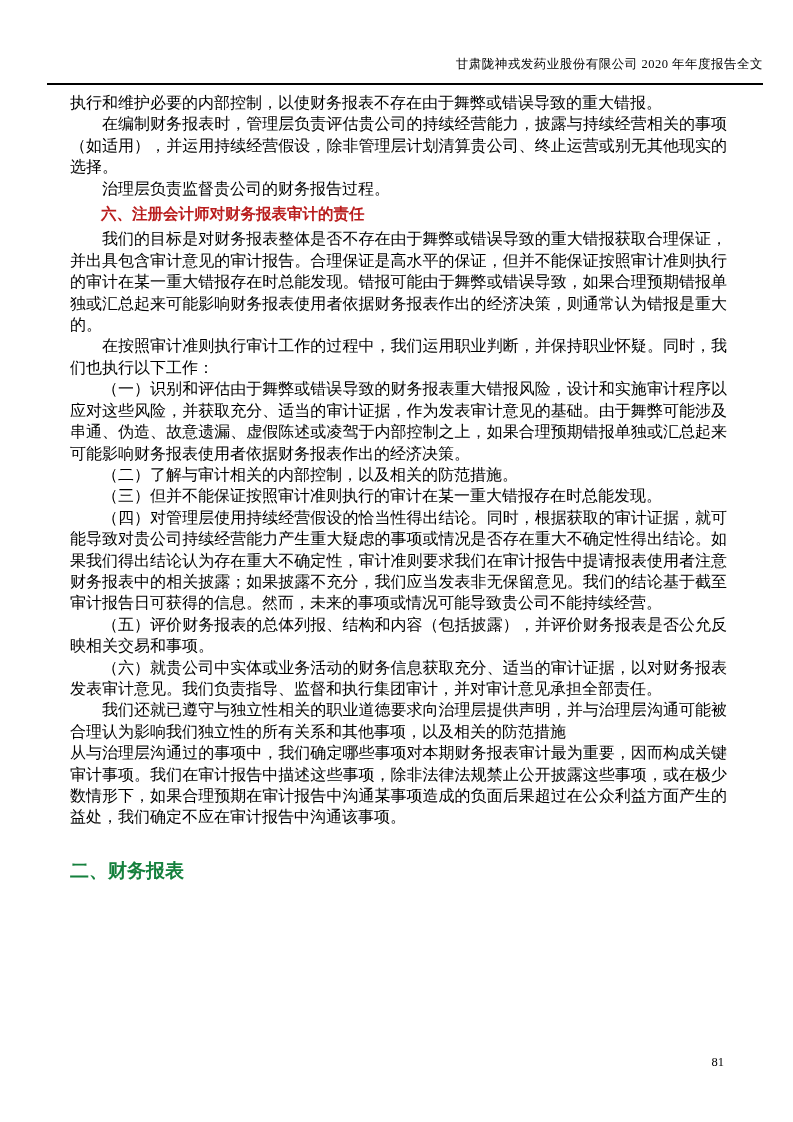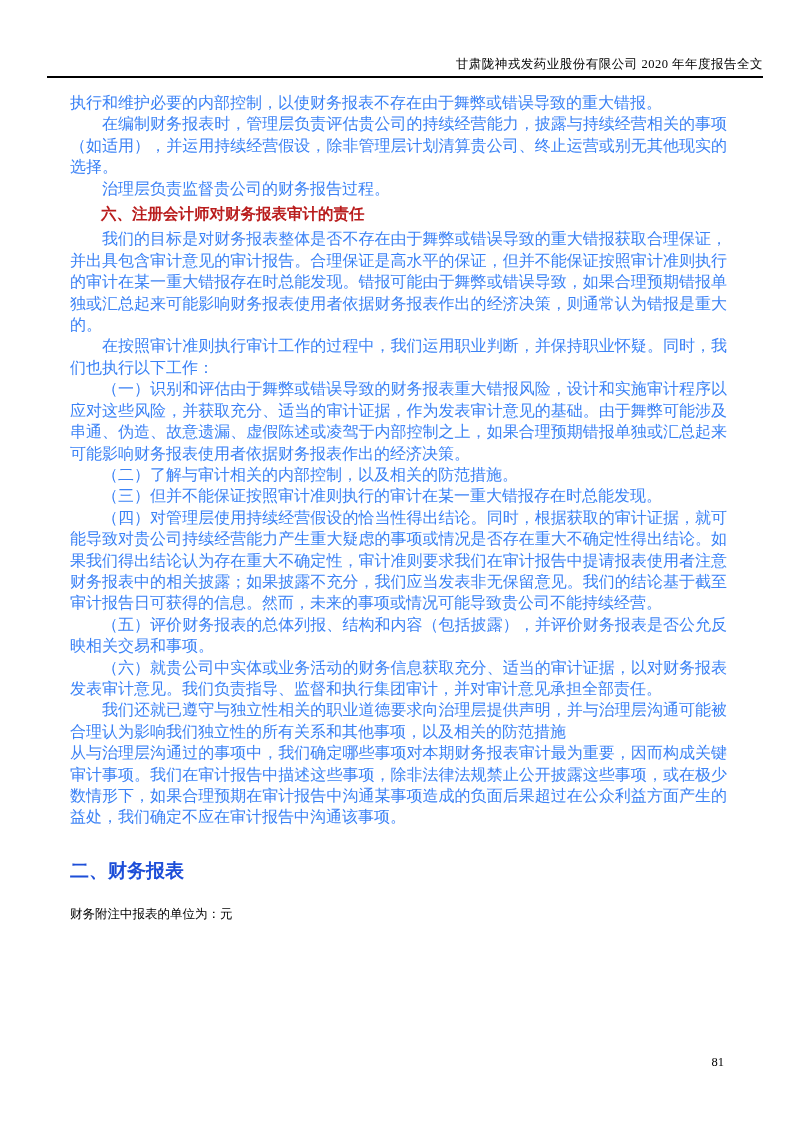--- a/index.html
+++ b/index.html
@@ -11,60 +11,60 @@
     color: #000000;
     font-family: "Liberation Serif", "DejaVu Serif", serif;
     overflow: hidden;
   }
   .header {
     position: absolute;
     left: 47px;
     top: 54px;
     width: 716px;
     border-bottom: 2px solid #000000;
-    padding-bottom: 3px;
+    padding-bottom: 10px;
     text-align: right;
   }
   .header-title {
     font-size: 12.5px;
     letter-spacing: 0.5px;
     color: #000000;
   }
   .content {
     position: absolute;
     left: 70px;
     top: 92px;
     width: 657px;
   }
   .para {
     margin: 0;
     font-size: 16px;
     line-height: 21.4px;
     text-align: justify;
     text-justify: inter-ideograph;
     text-indent: 2em;
-    color: #3b82f6;
+    color: #000000;
   }
   .para.no-indent { text-indent: 0; }
   .section-heading {
     margin: 4px 0 4px 0;
     font-size: 15.5px;
     line-height: 21.4px;
     font-weight: bold;
     text-indent: 2em;
     font-family: "Liberation Sans", "DejaVu Sans", sans-serif;
     color: #b91c1c;
   }
   .chapter-heading {
     margin: 30px 0 0 0;
     font-size: 19px;
     line-height: 26px;
     font-weight: bold;
     font-family: "Liberation Sans", "DejaVu Sans", sans-serif;
-    color: #1d4ed8;
+    color: #15803d;
   }
   .unit-note {
     margin: 22px 0 0 0;
     font-size: 12.5px;
     line-height: 17px;
     color: #000000;
   }
   .footer-page-number {
     position: absolute;
     top: 1039px;
@@ -93,18 +93,17 @@
     <p class="para">（一）识别和评估由于舞弊或错误导致的财务报表重大错报风险，设计和实施审计程序以应对这些风险，并获取充分、适当的审计证据，作为发表审计意见的基础。由于舞弊可能涉及串通、伪造、故意遗漏、虚假陈述或凌驾于内部控制之上，如果合理预期错报单独或汇总起来可能影响财务报表使用者依据财务报表作出的经济决策。</p>
     <p class="para">（二）了解与审计相关的内部控制，以及相关的防范措施。</p>
     <p class="para">（三）但并不能保证按照审计准则执行的审计在某一重大错报存在时总能发现。</p>
     <p class="para">（四）对管理层使用持续经营假设的恰当性得出结论。同时，根据获取的审计证据，就可能导致对贵公司持续经营能力产生重大疑虑的事项或情况是否存在重大不确定性得出结论。如果我们得出结论认为存在重大不确定性，审计准则要求我们在审计报告中提请报表使用者注意财务报表中的相关披露；如果披露不充分，我们应当发表非无保留意见。我们的结论基于截至审计报告日可获得的信息。然而，未来的事项或情况可能导致贵公司不能持续经营。</p>
     <p class="para">（五）评价财务报表的总体列报、结构和内容（包括披露），并评价财务报表是否公允反映相关交易和事项。</p>
     <p class="para">（六）就贵公司中实体或业务活动的财务信息获取充分、适当的审计证据，以对财务报表发表审计意见。我们负责指导、监督和执行集团审计，并对审计意见承担全部责任。</p>
     <p class="para">我们还就已遵守与独立性相关的职业道德要求向治理层提供声明，并与治理层沟通可能被合理认为影响我们独立性的所有关系和其他事项，以及相关的防范措施</p>
     <p class="para no-indent">从与治理层沟通过的事项中，我们确定哪些事项对本期财务报表审计最为重要，因而构成关键审计事项。我们在审计报告中描述这些事项，除非法律法规禁止公开披露这些事项，或在极少数情形下，如果合理预期在审计报告中沟通某事项造成的负面后果超过在公众利益方面产生的益处，我们确定不应在审计报告中沟通该事项。</p>
 
     <h2 class="chapter-heading">二、财务报表</h2>
-    <p class="unit-note">财务附注中报表的单位为：元</p>
   </div>
 
   <div class="footer-page-number">81</div>
 
 </div>
 
 </body></html>

